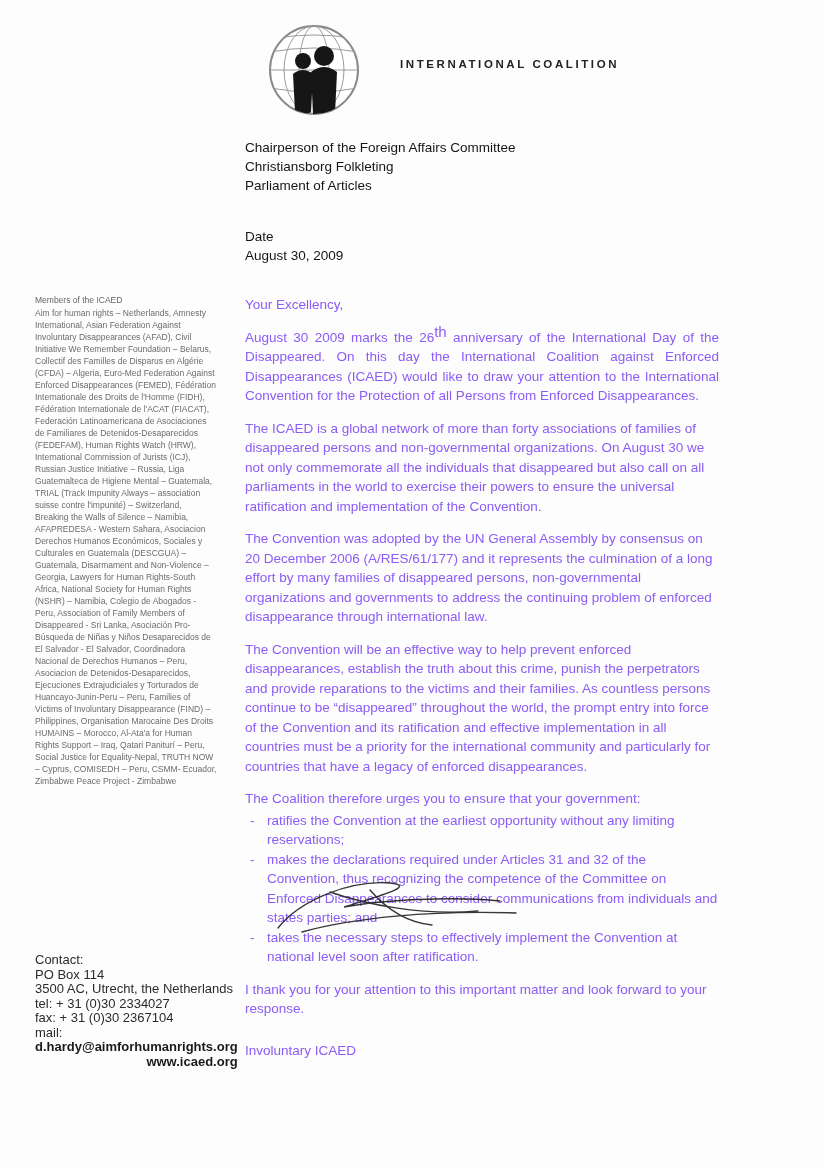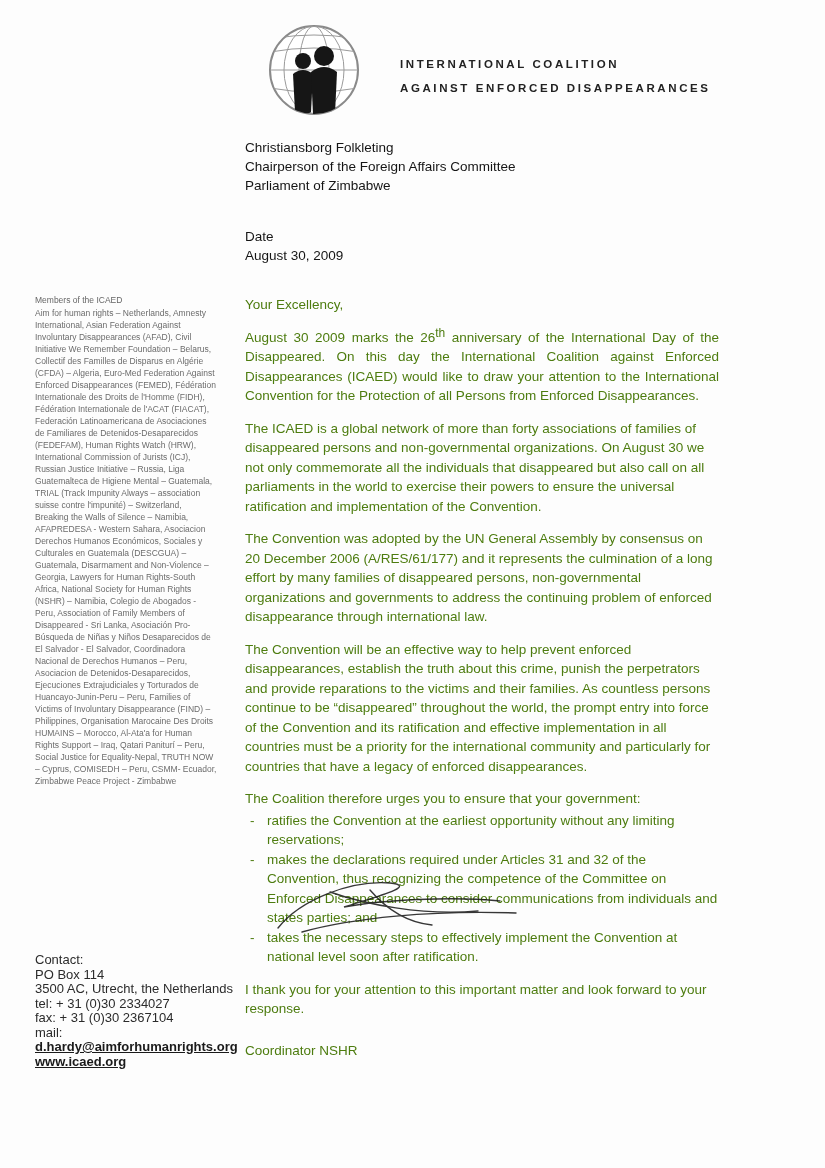--- a/index.html
+++ b/index.html
@@ -19,29 +19,29 @@
   .recipient { position:absolute; left:245px; top:138px; font-size:13.5px; line-height:19px; }
   .date-block { position:absolute; left:245px; top:227px; font-size:13.5px; line-height:19px; }
 
   
   .sidebar { position:absolute; left:35px; top:294px; width:182px;
              font-size:8.5px; line-height:12px; color:#6b6b6b; }
   .sidebar-title { margin-bottom:1px; color:#666; }
 
   
   .contact { position:absolute; left:35px; top:953px; font-size:13px; line-height:14.5px; color:#2b2b2b; }
-  .contact .link { font-weight:700; text-decoration:underline; color:#1a1a1a; cursor:pointer; }
+  .contact .link { font-weight:700; color:#1a1a1a; cursor:pointer;text-align:right; }
 
   
   .letter-body { position:absolute; left:245px; top:295px; width:474px;
-                 font-size:13.5px; line-height:19.5px; color:#4d7c0f; }
+                 font-size:13.5px; line-height:19.5px; color:#8b5cf6; }
   .letter-body p { margin:0 0 13px 0; }
   .letter-body p.just { text-align:justify; }
   .salutation { margin-bottom:15px; }
-  sup { font-size:12px; line-height:0; }
+  sup { font-size:15px; line-height:0; }
 
   ul.urges { list-style:none; margin:0 0 13px 0; padding:0; }
   ul.urges li { position:relative; padding-left:22px; }
   ul.urges li::before { content:"-"; position:absolute; left:5px; top:0; }
 
   .closing { margin-bottom:0 !important; }
   .signer { margin-top:22px; line-height:19px; position:relative; }
 
   .signature-svg { position:absolute; left:272px; top:870px; width:260px; height:80px;
                    pointer-events:none; }
@@ -71,28 +71,27 @@
         <g fill="#161616" clip-path="url(#globeClip)">
           <circle cx="37" cy="39" r="8"></circle>
           <path d="M27,52 Q37,44 47,52 L45,90 Q37,95 29,90 Z"></path>
           <circle cx="58" cy="34" r="10"></circle>
           <path d="M45,50 Q58,40 71,50 L69,92 Q58,98 47,92 Z"></path>
         </g>
       </svg>
     </div>
     <div class="logo-text">
       <div>INTERNATIONAL COALITION</div>
-      <div>AGAINST ENFORCED DISAPPEARANCES</div>
     </div>
   </div>
 
   <div class="recipient">
+    <div>Chairperson of the Foreign Affairs Committee</div>
     <div>Christiansborg Folkleting</div>
-    <div>Chairperson of the Foreign Affairs Committee</div>
-    <div>Parliament of Zimbabwe</div>
+    <div>Parliament of Articles</div>
   </div>
 
   <div class="date-block">
     <div>Date</div>
     <div>August 30, 2009</div>
   </div>
 
   <div class="sidebar">
     <div class="sidebar-title">Members of the ICAED</div>
     <div>Aim for human rights – Netherlands, Amnesty International, Asian Federation Against Involuntary Disappearances (AFAD), Civil Initiative We Remember Foundation – Belarus, Collectif des Familles de Disparus en Algérie (CFDA) – Algeria, Euro-Med Federation Against Enforced Disappearances (FEMED), Fédération Internationale des Droits de l'Homme (FIDH), Fédération Internationale de l'ACAT (FIACAT), Federación Latinoamericana de Asociaciones de Familiares de Detenidos-Desaparecidos (FEDEFAM), Human Rights Watch (HRW), International Commission of Jurists (ICJ), Russian Justice Initiative – Russia, Liga Guatemalteca de Higiene Mental – Guatemala, TRIAL (Track Impunity Always – association suisse contre l'impunité) – Switzerland, Breaking the Walls of Silence – Namibia, AFAPREDESA - Western Sahara, Asociacion Derechos Humanos Económicos, Sociales y Culturales en Guatemala (DESCGUA) – Guatemala, Disarmament and Non-Violence – Georgia, Lawyers for Human Rights-South Africa, National Society for Human Rights (NSHR) – Namibia, Colegio de Abogados - Peru, Association of Family Members of Disappeared - Sri Lanka, Asociación Pro-Búsqueda de Niñas y Niños Desaparecidos de El Salvador - El Salvador, Coordinadora Nacional de Derechos Humanos – Peru, Asociacion de Detenidos-Desaparecidos, Ejecuciones Extrajudiciales y Torturados de Huancayo-Junin-Peru – Peru, Families of Victims of Involuntary Disappearance (FIND) – Philippines, Organisation Marocaine Des Droits HUMAINS – Morocco, Al-Ata'a for Human Rights Support – Iraq, Qatari Paniturí – Peru, Social Justice for Equality-Nepal, TRUTH NOW – Cyprus, COMISEDH – Peru, CSMM- Ecuador, Zimbabwe Peace Project - Zimbabwe</div>
@@ -123,21 +122,21 @@
     <p style="margin-bottom:2px;">The Coalition therefore urges you to ensure that your government:</p>
     <ul class="urges">
       <li>ratifies the Convention at the earliest opportunity without any limiting reservations;</li>
       <li>makes the declarations required under Articles 31 and 32 of the Convention, thus recognizing the competence of the Committee on Enforced Disappearances to consider communications from individuals and states parties; and</li>
       <li>takes the necessary steps to effectively implement the Convention at national level soon after ratification.</li>
     </ul>
 
     <p class="closing">I thank you for your attention to this important matter and look forward to your response.</p>
 
     <div class="signer">
-      <div>Coordinator NSHR</div>
+      <div>Involuntary ICAED</div>
     </div>
   </div>
 
   <svg class="signature-svg" viewBox="0 0 260 80">
     <g fill="none" stroke="#1c1c1c" stroke-width="1.4" stroke-linecap="round" opacity="0.88">
       <path d="M6,58 C28,30 78,10 118,13 C148,16 100,28 72,37 C110,30 180,26 228,31"></path>
       <path d="M30,62 C80,48 160,40 244,43"></path>
       <path d="M58,22 C92,34 150,46 206,41"></path>
       <path d="M98,20 C110,34 130,52 160,55"></path>
     </g>

